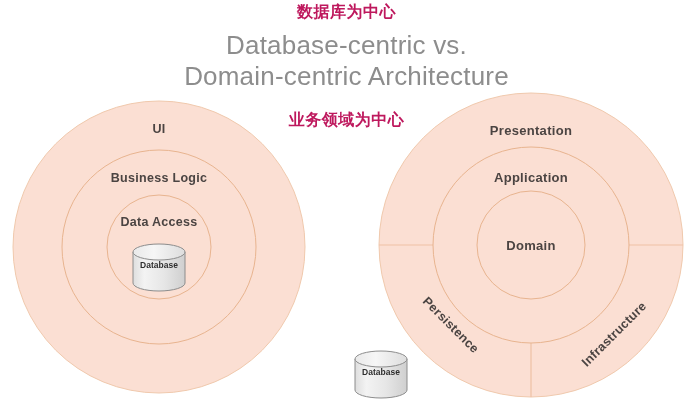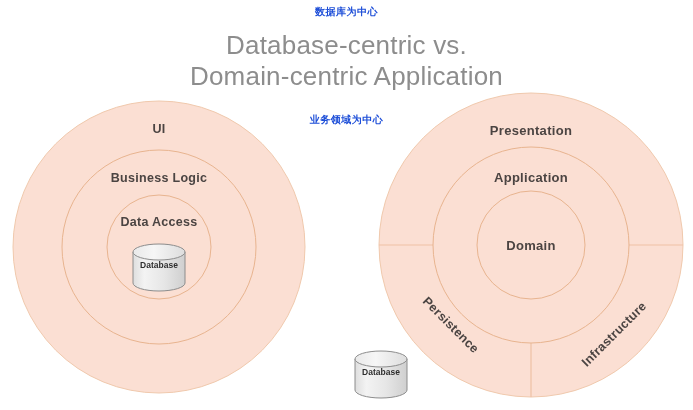--- a/index.html
+++ b/index.html
@@ -18,23 +18,23 @@
   
   #title-block {
     position: absolute;
     left: 0;
     top: 0;
     width: 693px;
     text-align: center;
   }
   .cn-annotation {
     font-family: "DejaVu Sans", sans-serif;
-    font-size: 10px;
+    font-size: 16px;
     font-weight: 700;
-    color: #1d4ed8;
+    color: #be185d;
     line-height: 18px;
     letter-spacing: 0.5px;
   }
   #db-centric-annotation { margin-top: 3px; }
   #main-title {
     font-size: 26px;
     font-weight: 400;
     color: #8d8d8d;
     line-height: 31px;
     letter-spacing: 0.2px;
@@ -69,21 +69,21 @@
     fill: #2f2f2f;
   }
 </style>
 </head>
 <body>
 
 <div id="title-block">
   <div id="db-centric-annotation" class="cn-annotation">数据库为中心</div>
   <div id="main-title">
     <div>Database-centric vs.</div>
-    <div>Domain-centric Application</div>
+    <div>Domain-centric Architecture</div>
   </div>
   <div id="domain-centric-annotation" class="cn-annotation">业务领域为中心</div>
 </div>
 
 <div id="diagram-stage">
   <svg width="693" height="410" viewBox="0 0 693 410" xmlns="http://www.w3.org/2000/svg">
     <defs>
       <linearGradient id="cylBody" x1="0" y1="0" x2="1" y2="0">
         <stop offset="0%" stop-color="#dedede"></stop>
         <stop offset="22%" stop-color="#f3f3f3"></stop>

